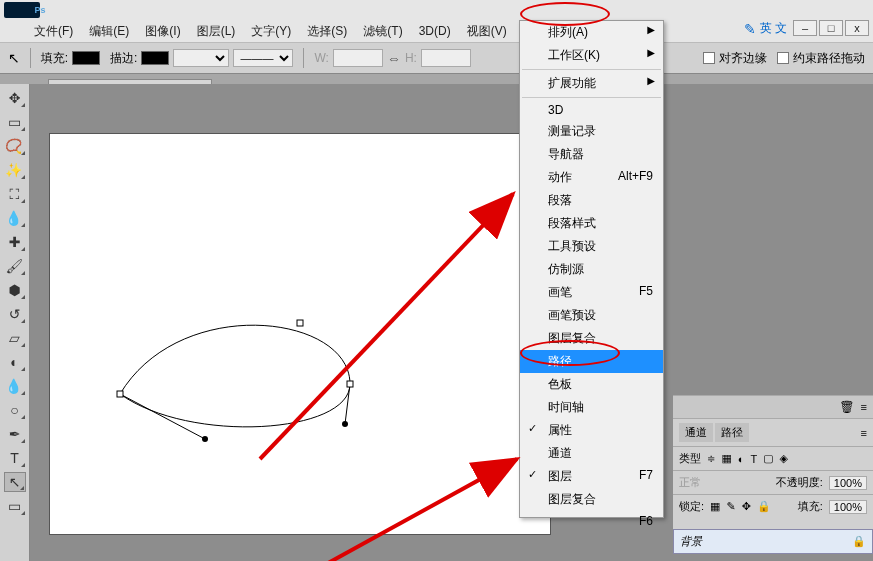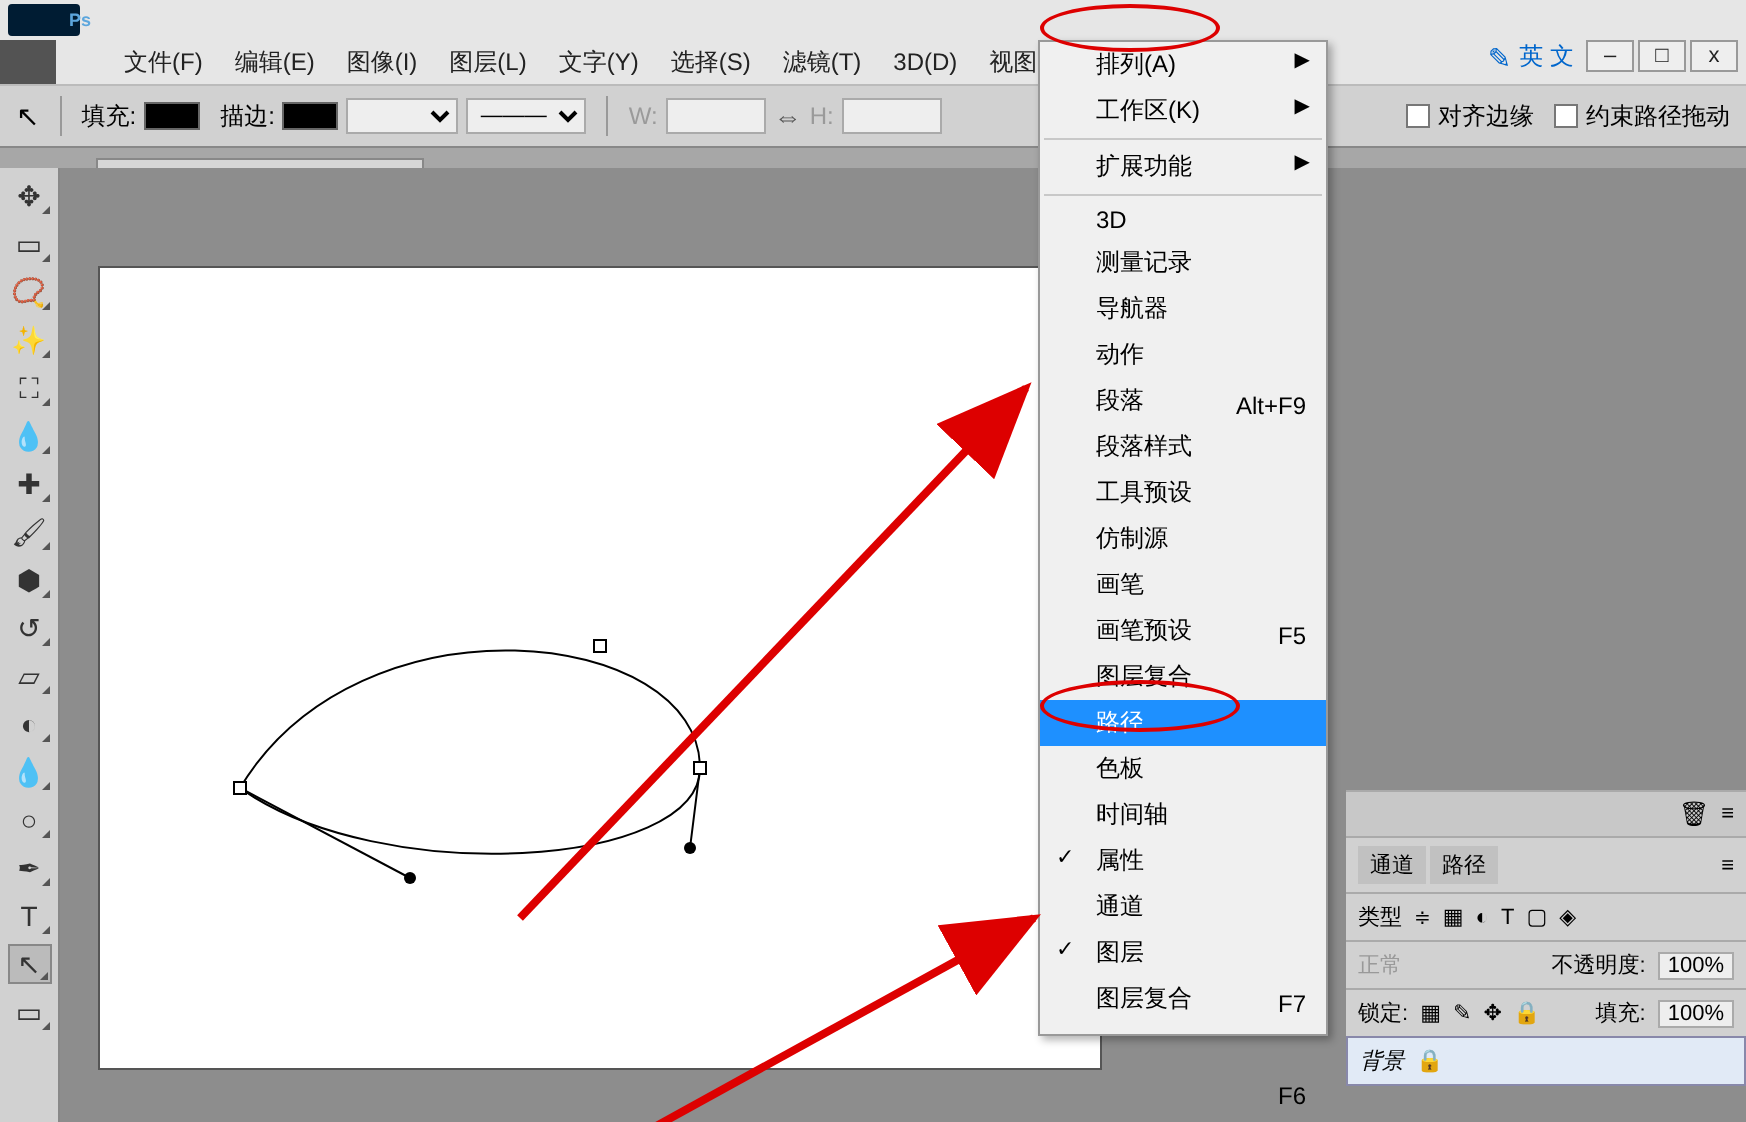--- a/index.html
+++ b/index.html
@@ -1,19 +1,19 @@
 <!DOCTYPE html>
 <html><head>
 <meta charset="utf-8">
 <style>
   * { box-sizing: border-box; margin: 0; padding: 0; font-family: "Microsoft YaHei", sans-serif; }
   body { width: 873px; height: 561px; background: #535353; overflow: hidden; position: relative; }
   .title-bar { height: 20px; background: #e6e6e6; display: flex; align-items: center; padding-left: 4px; }
   .ps-icon { width: 16px; height: 16px; background: #001c33; color: #5ca6dd; font-size: 9px; font-weight: bold; display: flex; align-items: center; justify-content: center; border-radius: 2px; padding-left: 36px; }
-  .menu-bar { height: 22px; background: #e6e6e6; display: flex; align-items: center; padding-left: 26px; font-size: 12px; color: #222; position: relative; margin-left: 28px; }
+  .menu-bar { height: 22px; background: #e6e6e6; display: flex; align-items: center; padding-left: 26px; font-size: 12px; color: #222; position: relative; }
   .menu-item { padding: 2px 8px; cursor: default; }
   .menu-item.highlighted { position: relative; }
   .win-controls { position: absolute; right: 4px; top: 0; display: flex; gap: 2px; }
   .win-btn { width: 24px; height: 16px; border: 1px solid #999; background: #eee; font-size: 11px; display: flex; align-items: center; justify-content: center; }
   .lang-ind { position: absolute; right: 86px; top: 0; font-size: 12px; color: #06c; display: flex; align-items: center; gap: 4px; }
   .lang-ind .icon { color: #06c; font-size: 14px; }
   .options-bar { height: 32px; background: #d1d1d1; border-top: 1px solid #bbb; border-bottom: 1px solid #888; display: flex; align-items: center; padding: 0 8px; font-size: 12px; gap: 10px; }
   .opt-swatch { width: 28px; height: 14px; background: #000; border: 1px solid #666; display: inline-block; vertical-align: middle; }
   .opt-group { display: flex; align-items: center; gap: 4px; }
   .opt-sep { width: 1px; height: 20px; background: #999; }
@@ -26,30 +26,30 @@
   .doc-tab .close { font-size: 11px; }
   .workspace { position: absolute; left: 0; top: 84px; right: 0; bottom: 0; display: flex; }
   .toolbox { width: 30px; background: #d1d1d1; border-right: 1px solid #888; display: flex; flex-direction: column; align-items: center; padding-top: 4px; gap: 4px; }
   .tool { width: 22px; height: 20px; display: flex; align-items: center; justify-content: center; font-size: 14px; color: #333; cursor: default; position: relative; }
   .tool.sel { background: #bbb; border: 1px solid #888; }
   .tool .tri { position: absolute; right: 1px; bottom: 1px; width: 0; height: 0; border-left: 4px solid transparent; border-bottom: 4px solid #555; }
   .canvas-area { flex: 1; background: #8d8d8d; position: relative; display: flex; justify-content: flex-start; padding-left: 20px; padding-top: 50px;}
   .canvas { width: 500px; height: 400px; background: #fff; box-shadow: 0 0 0 1px #555; position: relative; }
   .dropdown { position: absolute; left: 519px; top: 20px; width: 145px; background: #f0f0f0; border: 1px solid #999; box-shadow: 2px 2px 4px rgba(0,0,0,0.3); font-size: 12px; z-index: 50; }
   .dd-item { padding: 3px 28px 3px 28px; position: relative; cursor: default; white-space: nowrap; }
-  .dd-item .shortcut { position: absolute; right: 10px; margin-top: 27px; }
+  .dd-item .shortcut { position: absolute; right: 10px; }
   .dd-item .arrow { position: absolute; right: 8px; font-size: 10px; }
   .dd-item .check { position: absolute; left: 8px; font-size: 11px; }
   .dd-item.highlight { background: #1e90ff; color: #fff; }
   .dd-sep { height: 1px; background: #c8c8c8; margin: 2px 2px; }
   .right-panel { position: absolute; right: 0; top: 90px; width: 200px; background: #d1d1d1; font-size: 11px; }
   .panel-row { border-top: 1px solid #aaa; padding: 4px 6px; display: flex; align-items: center; gap: 6px; }
   .panel-tabs { display: flex; gap: 2px; font-size: 11px;}
   .panel-tab { padding: 2px 6px; background: #c1c1c1; }
-  .layer-item { background: #e1eaf6; border: 1px solid #88a; padding: 4px 6px; display: flex; align-items: center;}
+  .layer-item { background: #e1eaf6; border: 1px solid #88a; padding: 4px 6px; display: flex; justify-content: space-between; align-items: center; margin-top: 11px;}
   .lock-ic { font-size: 11px; }
   .circle-anno { position: absolute; border: 2px solid #d00; border-radius: 50%; pointer-events: none; z-index: 100; }
   .arrow-svg { position: absolute; pointer-events: none; z-index: 90; }
   .path-svg { position: absolute; left: 0; top: 0; pointer-events: none; }
 </style>
 </head>
 <body>
 
 <div class="title-bar">
   <div class="ps-icon">Ps</div>

